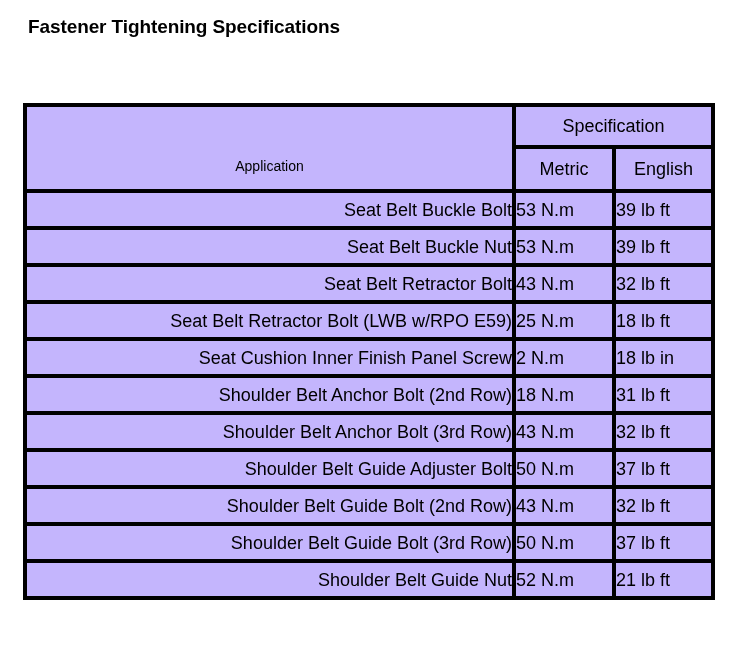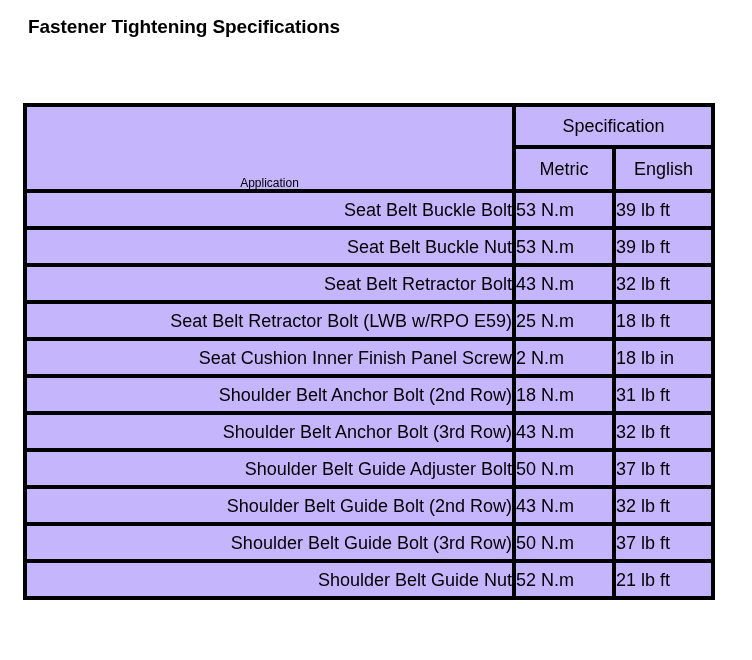--- a/index.html
+++ b/index.html
@@ -58,22 +58,22 @@
 
   
   th.app-head {
     height: 82px;
     text-align: center;
     vertical-align: bottom;
     font-weight: normal;
   }
   th.app-head .app-head-inner {
     display: block;
-    padding-bottom: 0;
-    font-size: 12px;
+    padding-bottom: 16px;
+    font-size: 14px;
   }
 
   th.spec-head {
     height: 38px;
     text-align: center;
     vertical-align: middle;
     font-weight: bold;
     font-size: 18px;
   }
 

